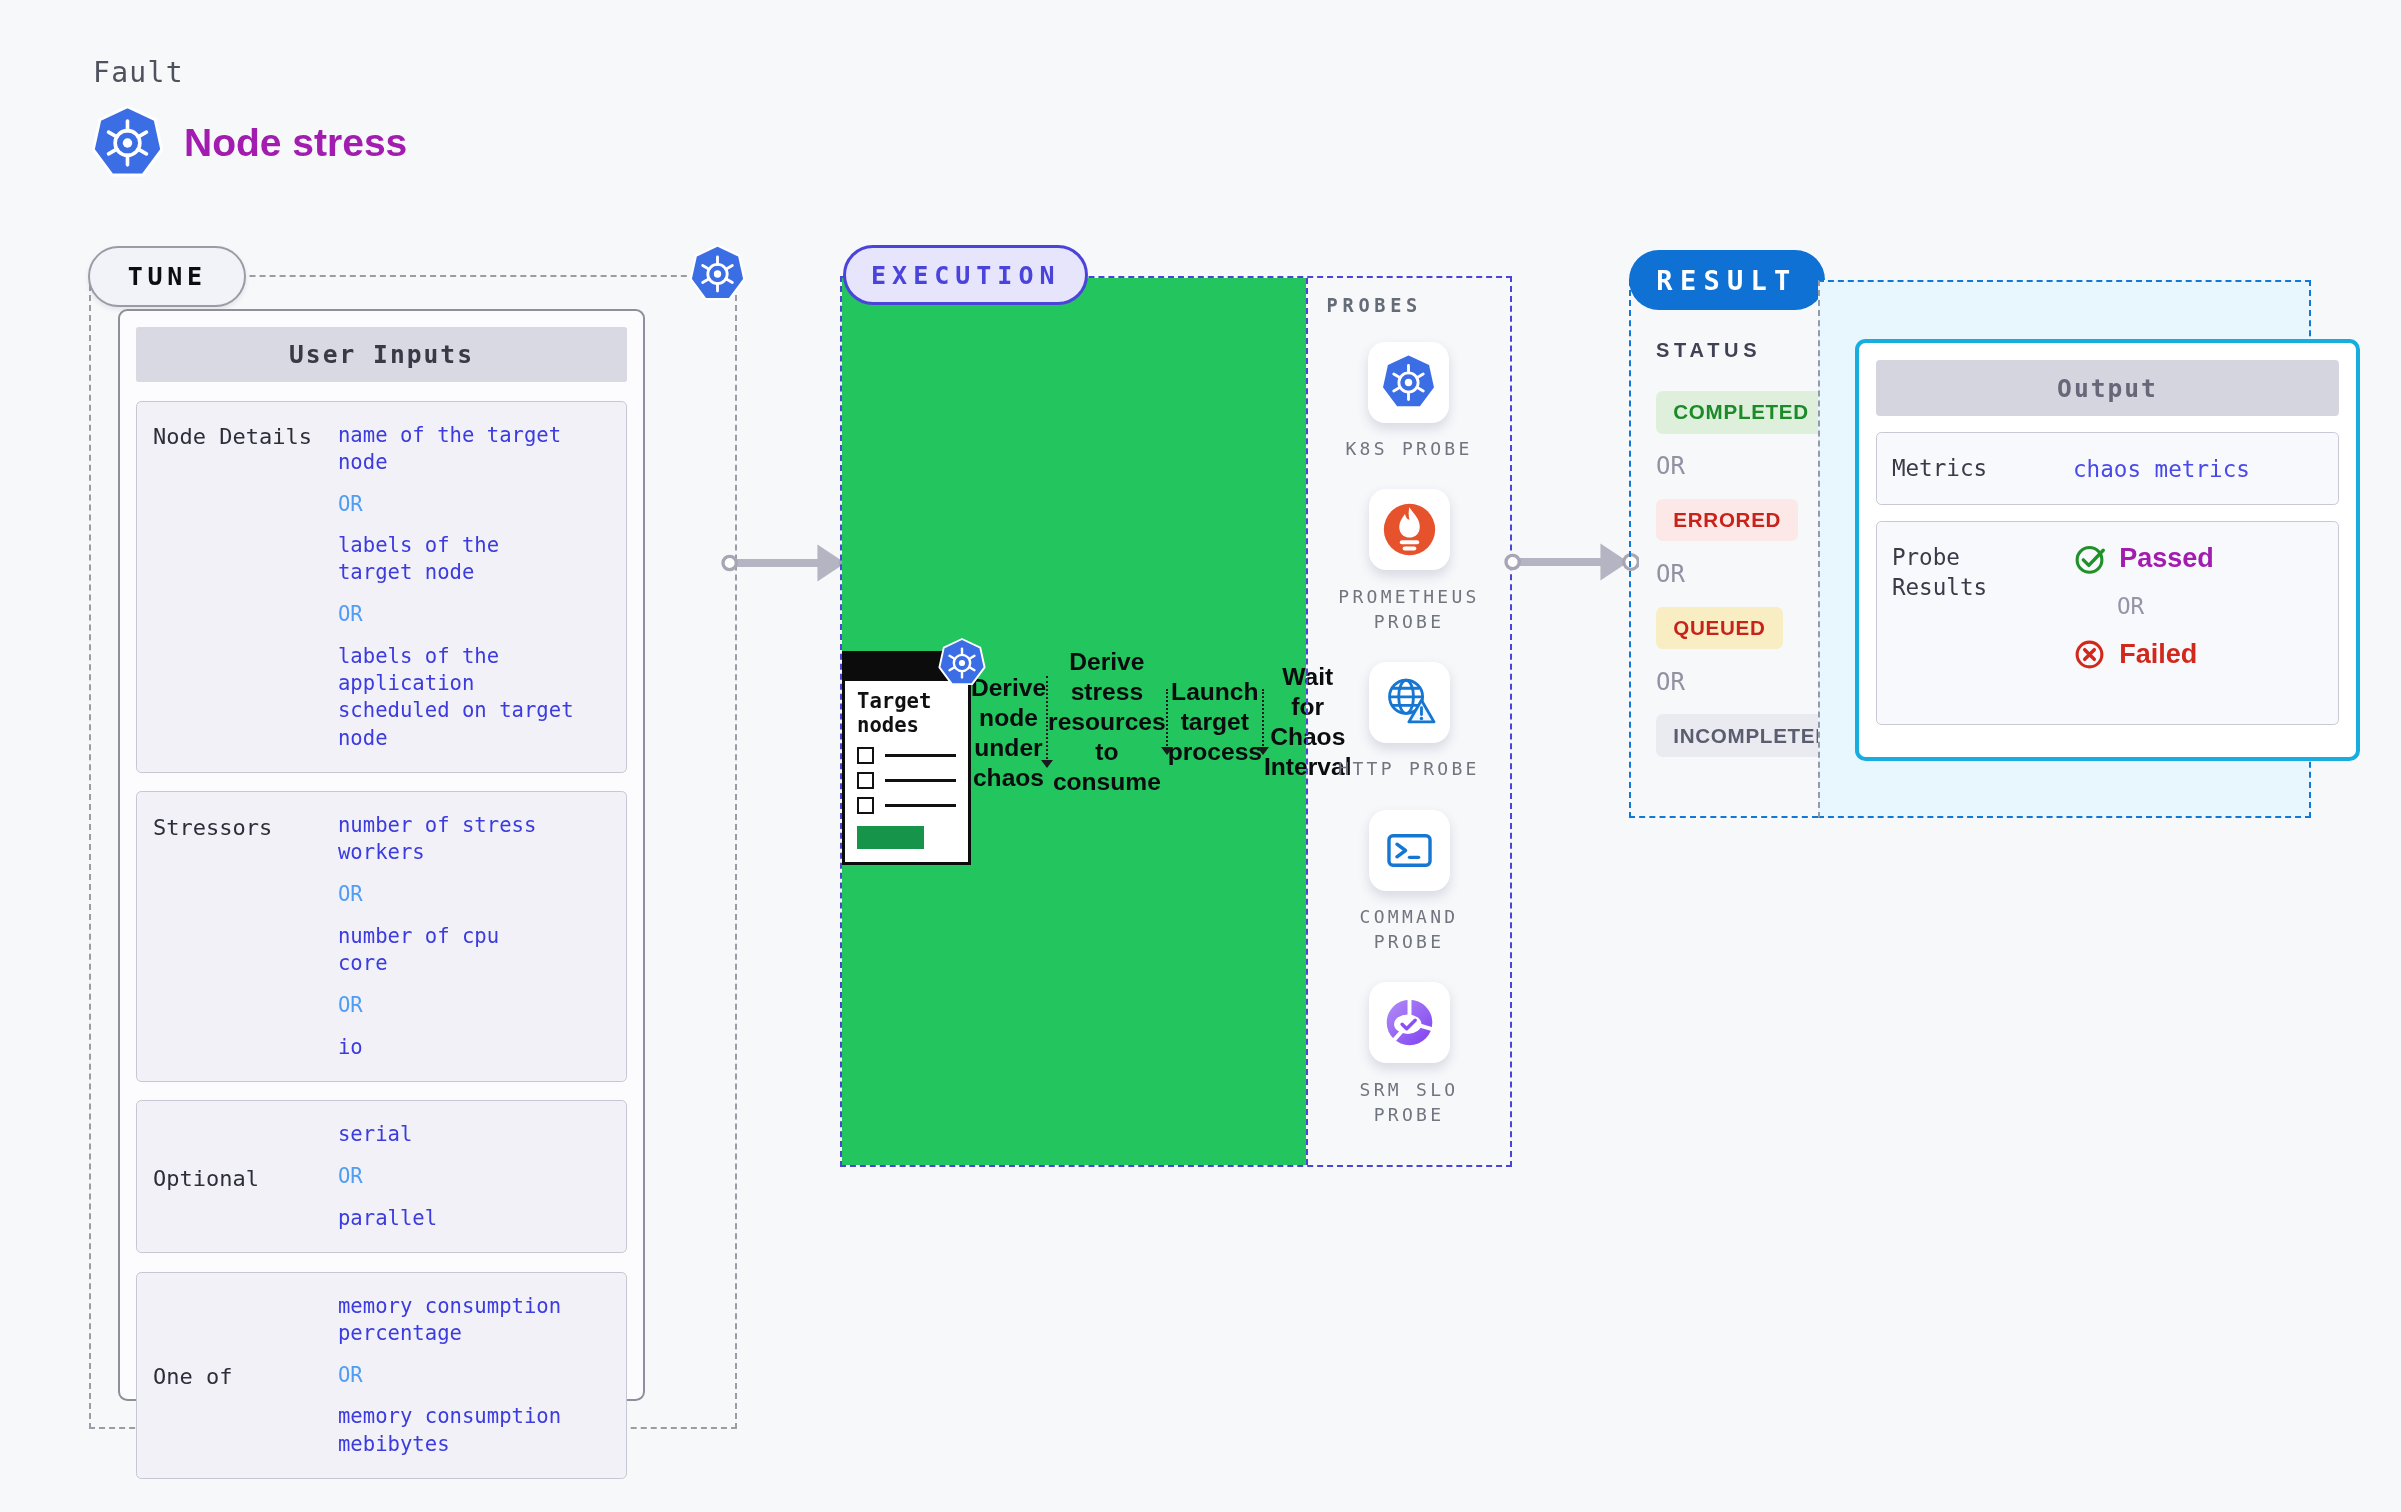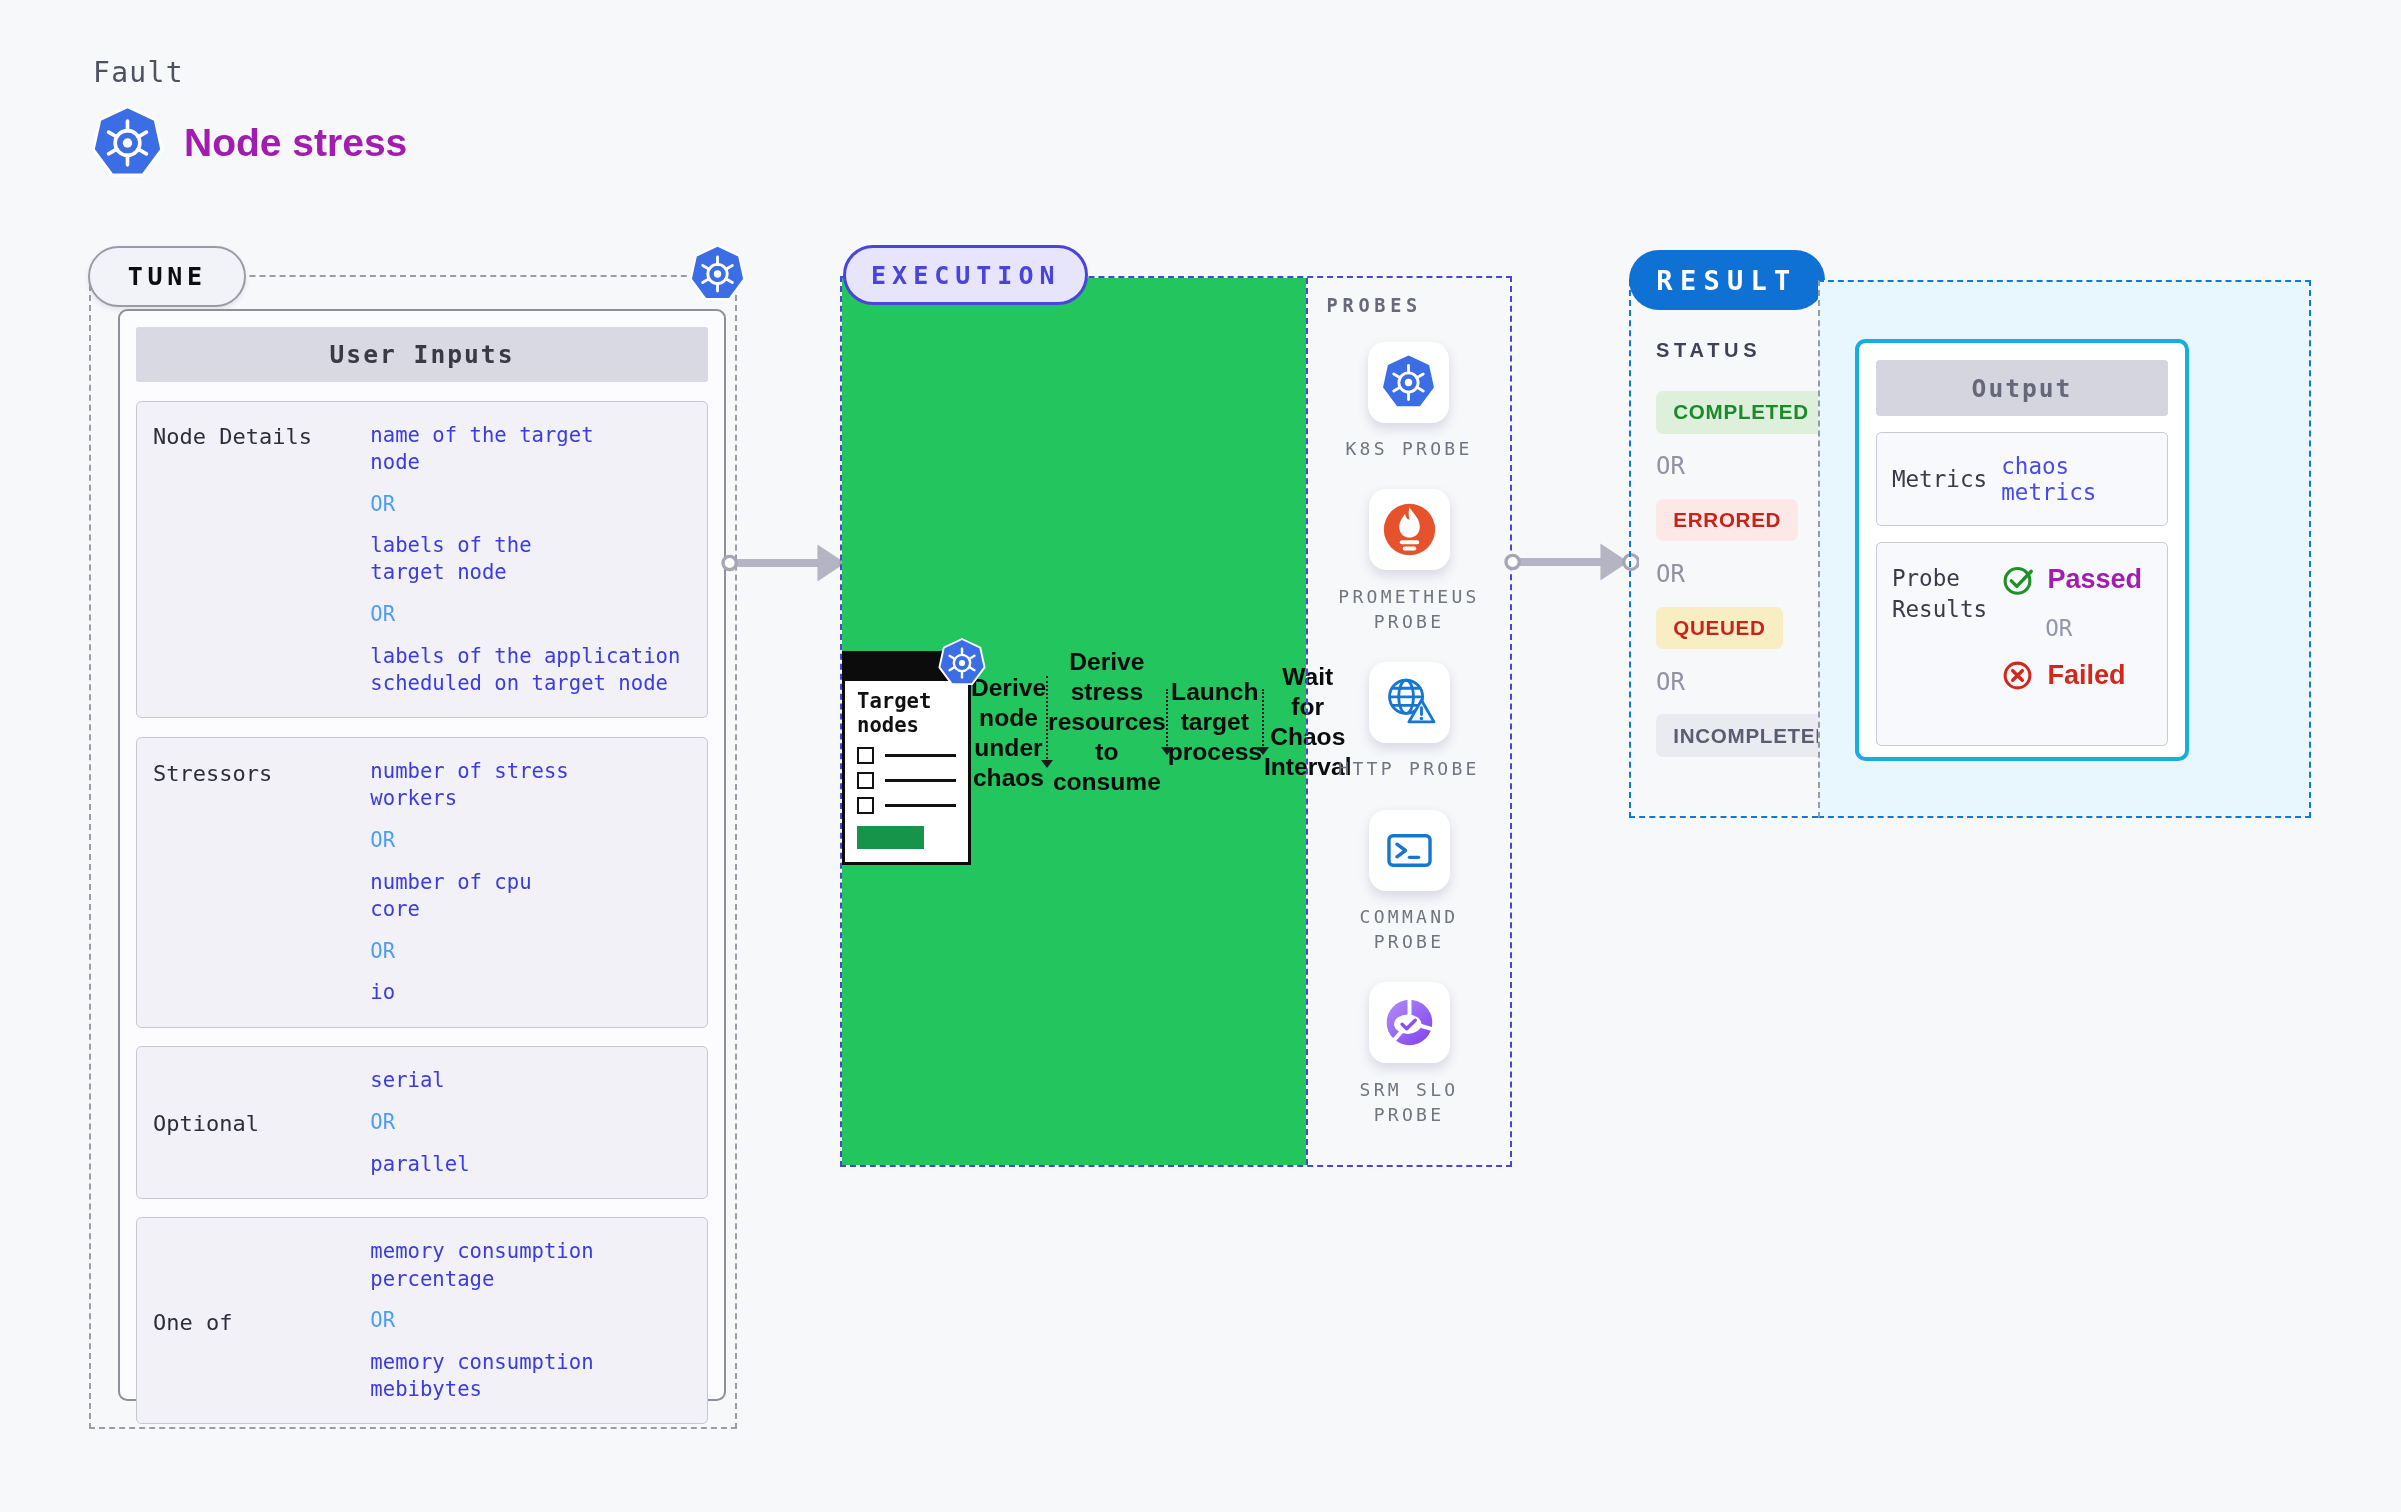--- a/index.html
+++ b/index.html
@@ -14,21 +14,21 @@
   .page-title{font-family:"Liberation Sans",sans-serif;font-weight:700;font-size:39px;color:#a21caf;}
 
   
   .tune-box{position:absolute;left:89px;top:275px;width:644px;height:1150px;
             border:2.7px dashed #9c9ca6;}
   .tune-pill{position:absolute;left:-2.7px;top:-31px;width:154px;height:57px;background:#f2f3f9;
              border:2.7px solid #9b9ba8;border-radius:31px;display:flex;align-items:center;justify-content:center;
              font-weight:700;font-size:25px;letter-spacing:4.7px;color:#0c0c12;box-shadow:0 2.7px 5.3px rgba(60,60,90,.10);}
   .tune-k8s{position:absolute;top:-33px;right:-10.6px;width:57px;height:60px;}
 
-  .inputs-panel{position:absolute;left:27px;top:32px;width:608px;height:1092px;background:#fcfcfe;
+  .inputs-panel{position:absolute;left:27px;top:32px;width:527px;height:1092px;background:#fcfcfe;
                 border:2.7px solid #8f8f9b;border-radius:9.3px;padding:16px;box-sizing:border-box;}
   .inputs-header{height:55px;background:#d9d9e3;border-radius:2.7px;display:flex;align-items:center;justify-content:center;
                  font-weight:700;font-size:24.6px;letter-spacing:2px;color:#3a3a46;margin-bottom:18.6px;}
   .input-row{display:flex;background:#f1f1f7;border:1.3px solid #c7c7d3;border-radius:5.3px;
              padding:20px 10.6px 20px 16px;margin-bottom:18.6px;box-sizing:border-box;}
   .input-row.center{align-items:center;}
   .input-row-label{width:40%;font-size:22px;color:#2e2e3a;padding-top:2.7px;flex-shrink:0;}
   .input-values{width:60%;font-size:20.6px;line-height:1.32;}
   .input-value{color:#3b3be0;}
   .or-inline{color:#4f9df2;margin:14.6px 0;}
@@ -82,21 +82,21 @@
                display:flex;align-items:center;justify-content:center;color:#fff;font-weight:700;font-size:27px;letter-spacing:7.3px;}
   .status-inner{padding:57px 0 0 25px;}
   .status-heading{font-family:"Liberation Sans",sans-serif;font-weight:700;font-size:20px;letter-spacing:4.7px;
                   color:#3f4254;margin-bottom:29px;}
   .status-badge{display:inline-block;font-family:"Liberation Sans",sans-serif;font-weight:700;font-size:20.6px;
                 letter-spacing:0.7px;padding:9.3px 17.3px;border-radius:6.7px;}
   .or-status{font-size:24px;color:#9191a3;margin:18.6px 0;}
 
   .output-region{position:absolute;left:1818px;top:280px;width:493px;height:538px;background:#e8f6fd;
                  border:2.7px dashed #1278d8;border-left:2px dashed #9898a8;box-sizing:border-box;}
-  .output-card{position:absolute;left:35px;top:57px;width:334px;height:422px;background:#fff;
+  .output-card{position:absolute;left:35px;top:57px;width:505px;height:422px;background:#fff;
                border:4px solid #17addf;border-radius:10.6px;padding:17.3px;box-sizing:border-box;}
   .output-header{height:56px;background:#d5d5df;border-radius:4px;display:flex;align-items:center;justify-content:center;
                  font-weight:700;font-size:24.6px;letter-spacing:2px;color:#67677a;margin-bottom:16px;}
   .output-row{border:1.3px solid #c9c9d5;border-radius:5.3px;background:#f8f9fc;display:flex;
               padding:20px 14.6px;margin-bottom:16px;box-sizing:border-box;}
   .output-row-label{width:42%;font-size:22.6px;color:#3a3a48;line-height:1.35;flex-shrink:0;}
   .metrics-value{font-size:22.6px;color:#4949e9;}
   .metrics-row{align-items:center;}
   .pr-row{min-height:204px;}
   .pr-line{display:flex;align-items:center;gap:13.3px;}

